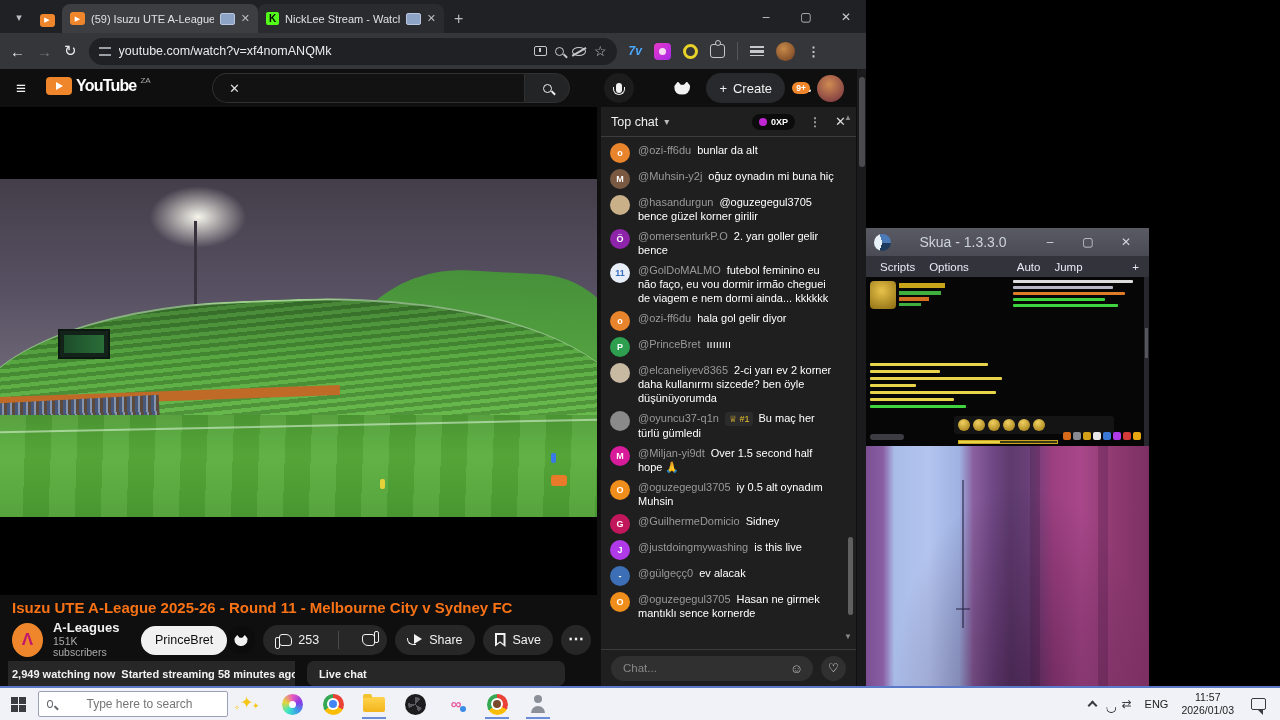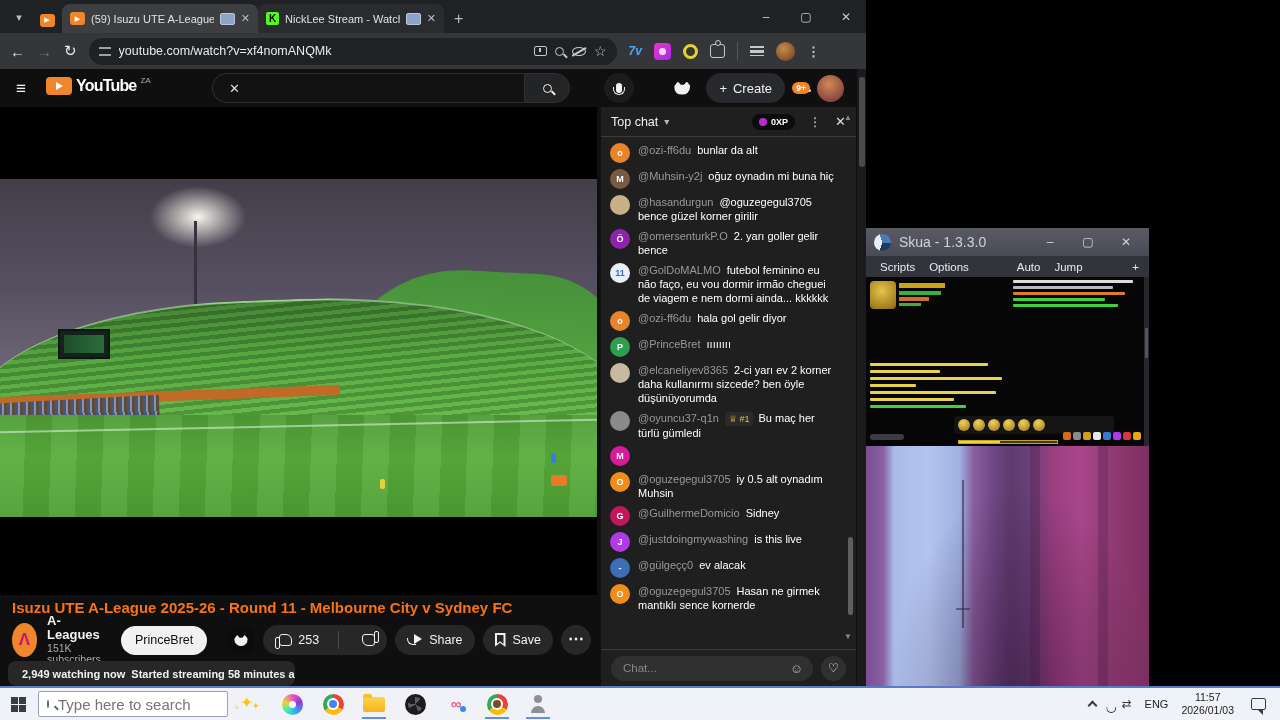--- a/index.html
+++ b/index.html
@@ -100,38 +100,38 @@
 
   
   #below{position:absolute;left:0;top:526px;width:597px;height:91px;}
   .vtitle{position:absolute;left:12px;top:4px;width:575px;color:#f97316;font-size:15px;font-weight:bold;white-space:nowrap;overflow:hidden;}
   .chrow{position:absolute;left:12px;top:27px;right:6px;height:36px;display:flex;align-items:center;}
   .chavatar{width:34px;height:34px;border-radius:50%;background:#f0862c;display:flex;align-items:center;justify-content:center;color:#c2186b;font-weight:bold;font-size:17px;}
   .chmeta{margin-left:10px;line-height:1.1;}
   .chname{color:#f1f1f1;font-size:13px;font-weight:bold;}
   .chsubs{color:#aaa;font-size:10.5px;}
   .subbtn{margin-left:14px;height:29px;background:#f1f1f1;color:#0f0f0f;border-radius:15px;display:flex;align-items:center;padding:0 14px;font-size:12.5px;}
-  .actions{margin-left:auto;display:flex;align-items:center;gap:8px;padding-left:20px;}
+  .actions{margin-left:auto;display:flex;align-items:center;gap:8px;}
   .pawbtn{width:28px;height:28px;border-radius:50%;background:#0c0c0c;display:flex;align-items:center;justify-content:center;}
   .pawbtn .cat{transform:scale(.85);}
   .pill{height:30px;background:#272727;border-radius:15px;display:flex;align-items:center;gap:7px;padding:0 12px;color:#f1f1f1;font-size:12.5px;}
   .likepill{padding:0;}
   .likepill .seg{display:flex;align-items:center;gap:6px;padding:0 12px;height:100%;}
   .likepill .div{width:1px;height:18px;background:#4a4a4a;}
   .tu{width:13px;height:12px;border:1.5px solid #f1f1f1;border-radius:3px 6px 3px 3px;position:relative;margin-left:4px;}
   .tu:before{content:"";position:absolute;left:-5px;top:2px;width:3px;height:10px;border:1.5px solid #f1f1f1;border-radius:2px;}
   .td{transform:rotate(180deg);}
   .shr{position:relative;width:15px;height:12px;}
   .shr:before{content:"";position:absolute;right:0;top:0;border-top:5px solid transparent;border-bottom:5px solid transparent;border-left:8px solid #f1f1f1;}
   .shr:after{content:"";position:absolute;left:0;top:4px;width:8px;height:6px;border:1.6px solid #f1f1f1;border-right:none;border-top:none;border-radius:0 0 0 6px;}
   .flag{width:11px;height:14px;background:#f1f1f1;clip-path:polygon(0 0,100% 0,100% 100%,50% 70%,0 100%);position:relative;}
   .flag:after{content:"";position:absolute;left:2px;top:2px;width:7px;height:9px;background:#272727;clip-path:polygon(0 0,100% 0,100% 100%,50% 70%,0 100%);}
   .morebtn{width:30px;height:30px;border-radius:50%;background:#272727;color:#f1f1f1;text-align:center;line-height:28px;font-weight:bold;}
   .inforow{position:absolute;left:8px;top:66px;right:0;display:flex;gap:12px;}
-  .infopanel{width:287px;height:25px;background:#272727;border-radius:8px;display:flex;align-items:center;gap:6px;padding:0 14px;overflow:hidden;white-space:nowrap;}
+  .infopanel{width:287px;height:25px;background:#272727;border-radius:0;display:flex;align-items:center;gap:6px;padding:0 4px;overflow:hidden;white-space:nowrap;}
   .infopanel b{color:#f1f1f1;font-size:11px;}
   .lcpanel{width:258px;height:25px;background:#272727;border-radius:7px;display:flex;align-items:center;padding:0 12px;color:#f1f1f1;font-size:11px;font-weight:bold;}
 
   
   #ytchat{position:absolute;left:600px;top:38px;width:256px;bottom:0;background:#1f1f1f;border-left:1px solid #101010;}
   .ychead{position:absolute;left:0;top:0;right:0;height:30px;border-bottom:1px solid #3c3c3c;display:flex;align-items:center;padding:0 10px;gap:6px;}
   .yctitle{color:#f1f1f1;font-size:12.5px;}
   .ycchev{color:#bbb;font-size:10px;}
   .xppill{margin-left:auto;height:16px;background:#0c0c0c;border-radius:9px;display:flex;align-items:center;gap:4px;padding:0 7px;}
   .xpdot{width:8px;height:8px;border-radius:50%;background:#c026d3;}
@@ -156,21 +156,21 @@
   .pagescroll{position:absolute;right:0;top:0;width:9px;bottom:0;background:#1b1b1d;}
   .pagescroll i{position:absolute;left:1.5px;top:8px;width:6px;height:90px;border-radius:3px;background:#4b4b4f;}
 
   
   #desk{position:absolute;left:866px;top:0;width:414px;height:686px;background:#000;}
 
   
   #skua{position:absolute;left:0;top:228px;width:283px;height:218px;}
   .sktitle{height:28px;background:linear-gradient(#5a5a64,#4b4b55);display:flex;align-items:center;padding:0 8px;gap:8px;}
   .skicon{width:17px;height:17px;border-radius:50%;background:conic-gradient(from 200deg,#e8f0f8 0 140deg,#4a7ab8 140deg 250deg,#1e3a5c 250deg 360deg);}
-  .sktext{color:#cdd3de;font-size:14px;flex:1;}
+  .sktext{color:#cdd3de;font-size:14px;flex:1;text-align:center;}
   .skctl{color:#d0d5de;font-size:12px;width:30px;text-align:center;}
   .skmenu{height:21px;background:#33333c;display:flex;align-items:center;color:#e6eaf4;font-size:11.5px;}
   .skmenu span{margin-left:14px;}
   .skmenu .sp{margin-left:48px;}
   .skmenu .plus{margin-left:auto;margin-right:10px;}
   .skgame{position:relative;height:169px;background:#060606;overflow:hidden;}
   .charframe{position:absolute;left:4px;top:4px;width:78px;height:30px;}
   .charframe .spr{position:absolute;left:0;top:0;width:26px;height:28px;background:radial-gradient(circle at 45% 35%,#e8c24a,#8a6a10);border-radius:4px;}
   .charframe .nm{position:absolute;left:29px;top:2px;width:46px;height:5px;background:#c8a418;}
   .charframe .hp{position:absolute;left:29px;top:10px;width:42px;height:4px;background:#3fae3f;}
@@ -199,21 +199,21 @@
   #webcam .antenna:after{content:"";position:absolute;left:-6px;bottom:18px;width:14px;height:2px;background:rgba(35,35,70,.5);}
   #webcam .fold{position:absolute;top:0;bottom:0;width:10px;background:rgba(60,20,60,.25);}
 
   
   #taskbar{position:absolute;left:0;top:686px;width:1280px;height:34px;background:#f1f2f7;border-top:2px solid #5a79c8;display:flex;align-items:center;}
   .start{display:grid;grid-template-columns:7px 7px;grid-gap:1px;margin-left:11px;}
   .start i{width:7px;height:7px;background:#3b3b42;}
   .tsearch{margin-left:12px;width:190px;height:26px;background:#fff;border:1px solid #9aa0b5;border-radius:2px;display:flex;align-items:center;gap:7px;padding:0 8px;}
   .tsearch .mag{border-color:#5f6368;width:8px;height:8px;}
   .tsearch .mag:after{background:#5f6368;left:6px;top:6px;}
-  .tsearch input{flex:1;background:transparent;border:none;outline:none;color:#5f6368;font-size:15px;font-family:"Liberation Sans",sans-serif;}
+  .tsearch input{flex:1;background:transparent;border:none;outline:none;color:#5f6368;font-size:12px;font-family:"Liberation Sans",sans-serif;text-align:center;}
   .sparkles{margin-left:4px;position:relative;width:34px;height:26px;}
   .sparkles b{position:absolute;color:#f5c518;font-weight:normal;}
   .tbicons{display:flex;align-items:center;gap:17px;margin-left:14px;}
   .tbi{position:relative;width:24px;height:30px;display:flex;align-items:center;justify-content:center;}
   .tbi.open:after{content:"";position:absolute;left:0;bottom:0;width:24px;height:2.5px;background:#6b8cd9;}
   .swirl{width:21px;height:21px;border-radius:50%;background:conic-gradient(#e85abf,#8a3ae8,#3a9de8,#3ae8c4,#e8d43a,#e85abf);position:relative;}
   .swirl:after{content:"";position:absolute;left:7px;top:7px;width:7px;height:7px;border-radius:50%;background:#fdfdfd;}
   .chrome{width:21px;height:21px;border-radius:50%;background:conic-gradient(#ea4335 0 33%,#fbbc05 33% 66%,#34a853 66% 100%);position:relative;}
   .chrome:before{content:"";position:absolute;left:4.5px;top:4.5px;width:12px;height:12px;border-radius:50%;background:#fff;}
   .chrome:after{content:"";position:absolute;left:6.5px;top:6.5px;width:8px;height:8px;border-radius:50%;background:#4285f4;}
@@ -381,20 +381,21 @@
               </div>
             <div class="morebtn">⋯</div>
           </div>
         </div>
         <div class="inforow">
           <div class="infopanel">
             <b>2,949 watching now</b>
             <b>Started streaming 58 minutes ago</b>
 
           </div>
+          <div class="lcpanel">Live chat</div>
         </div>
       </div>
 
       <div id="ytchat">
         <div class="ychead">
           <span class="yctitle">Top chat</span>
           <span class="ycchev">▾</span>
           <span class="xppill">
               <span class="xpdot"></span>
               <span class="xptxt">0XP</span>
@@ -443,20 +444,21 @@
     <span class="ytxt"><span class="yu">@elcaneliyev8365</span><span class="yt2">2-ci yarı ev 2 korner daha kullanırmı sizcede? ben öyle düşünüyorumda</span></span>
   </div>
 
   <div class="ymsg">
     <span class="yav" style="background: rgb(138, 138, 138);"></span>
     <span class="ytxt"><span class="yu">@oyuncu37-q1n</span><span class="yb" style="display: inline-block;">♕ #1</span><span class="yt2">Bu maç her türlü gümledi</span></span>
   </div>
 
   <div class="ymsg">
     <span class="yav" style="background: rgb(216, 27, 154);">M</span>
+    <span class="ytxt"><span class="yu">@Miljan-yi9dt</span><span class="yt2">Over 1.5 second half hope 🙏</span></span>
   </div>
 
   <div class="ymsg">
     <span class="yav" style="background: rgb(239, 142, 27);">O</span>
     <span class="ytxt"><span class="yu">@oguzegegul3705</span><span class="yt2">iy 0.5 alt oynadım Muhsin</span></span>
   </div>
 
   <div class="ymsg">
     <span class="yav" style="background: rgb(194, 24, 91);">G</span>
     <span class="ytxt"><span class="yu">@GuilhermeDomicio</span><span class="yt2">Sidney</span></span>

